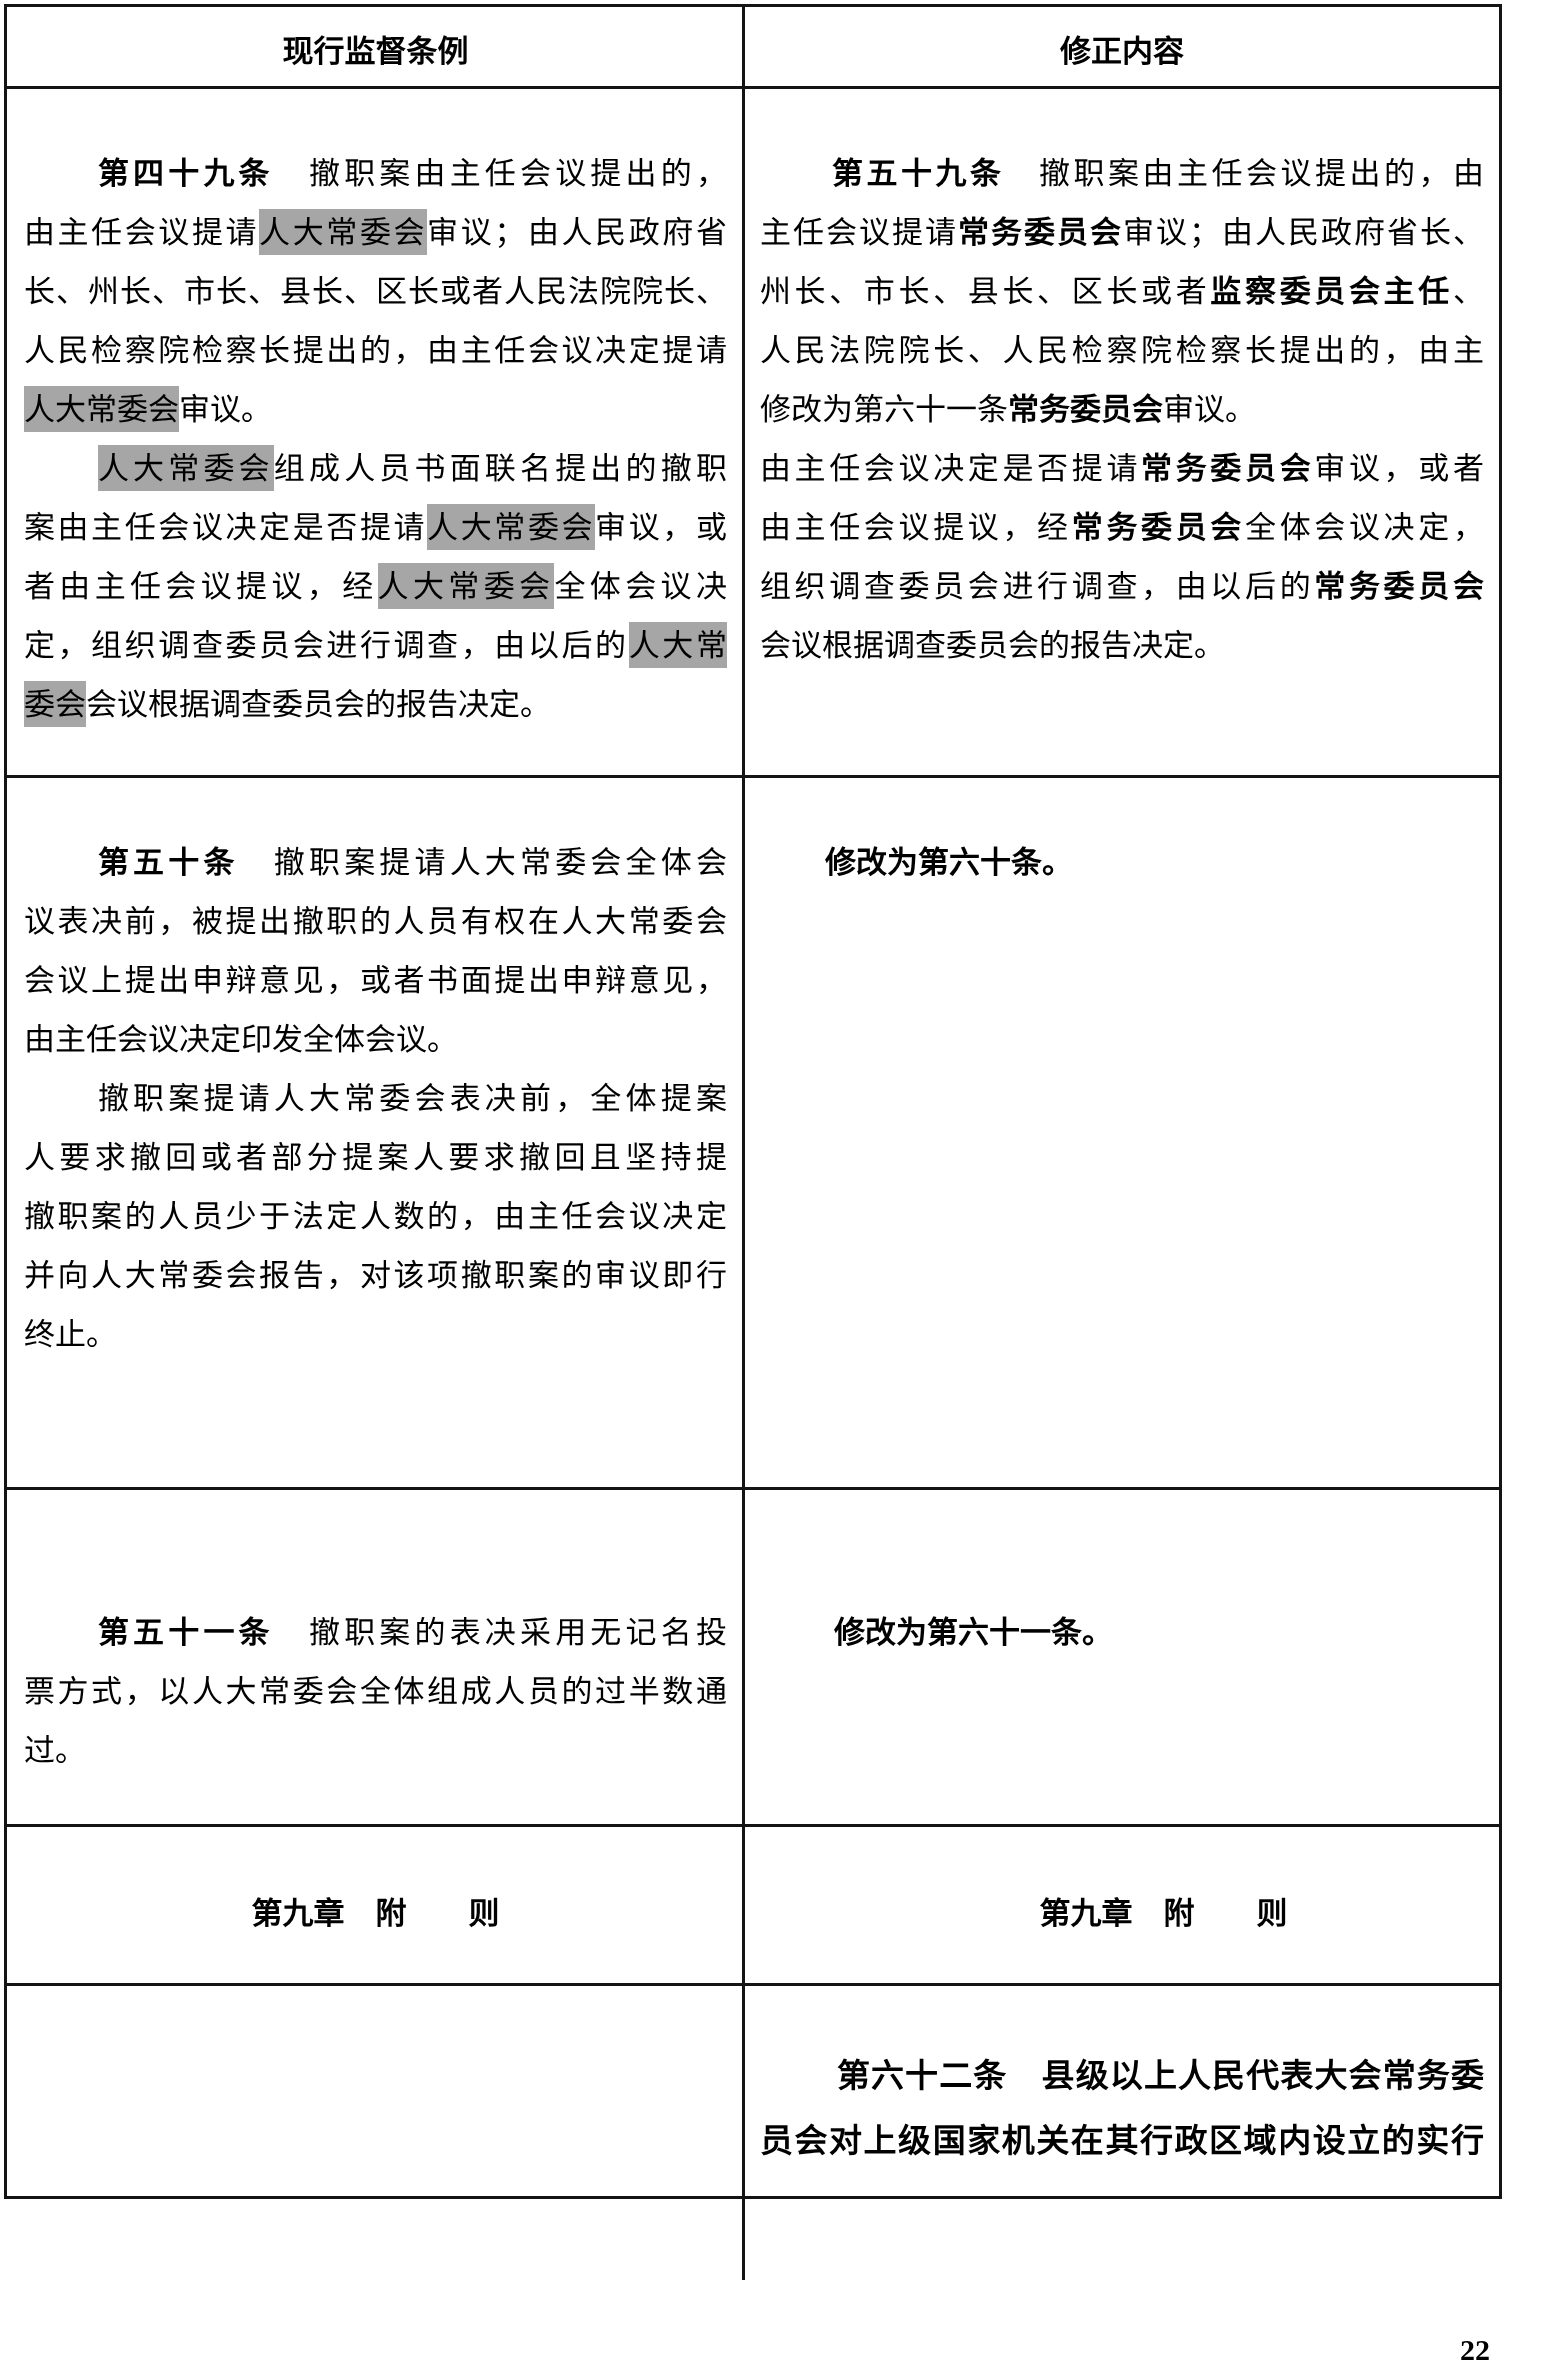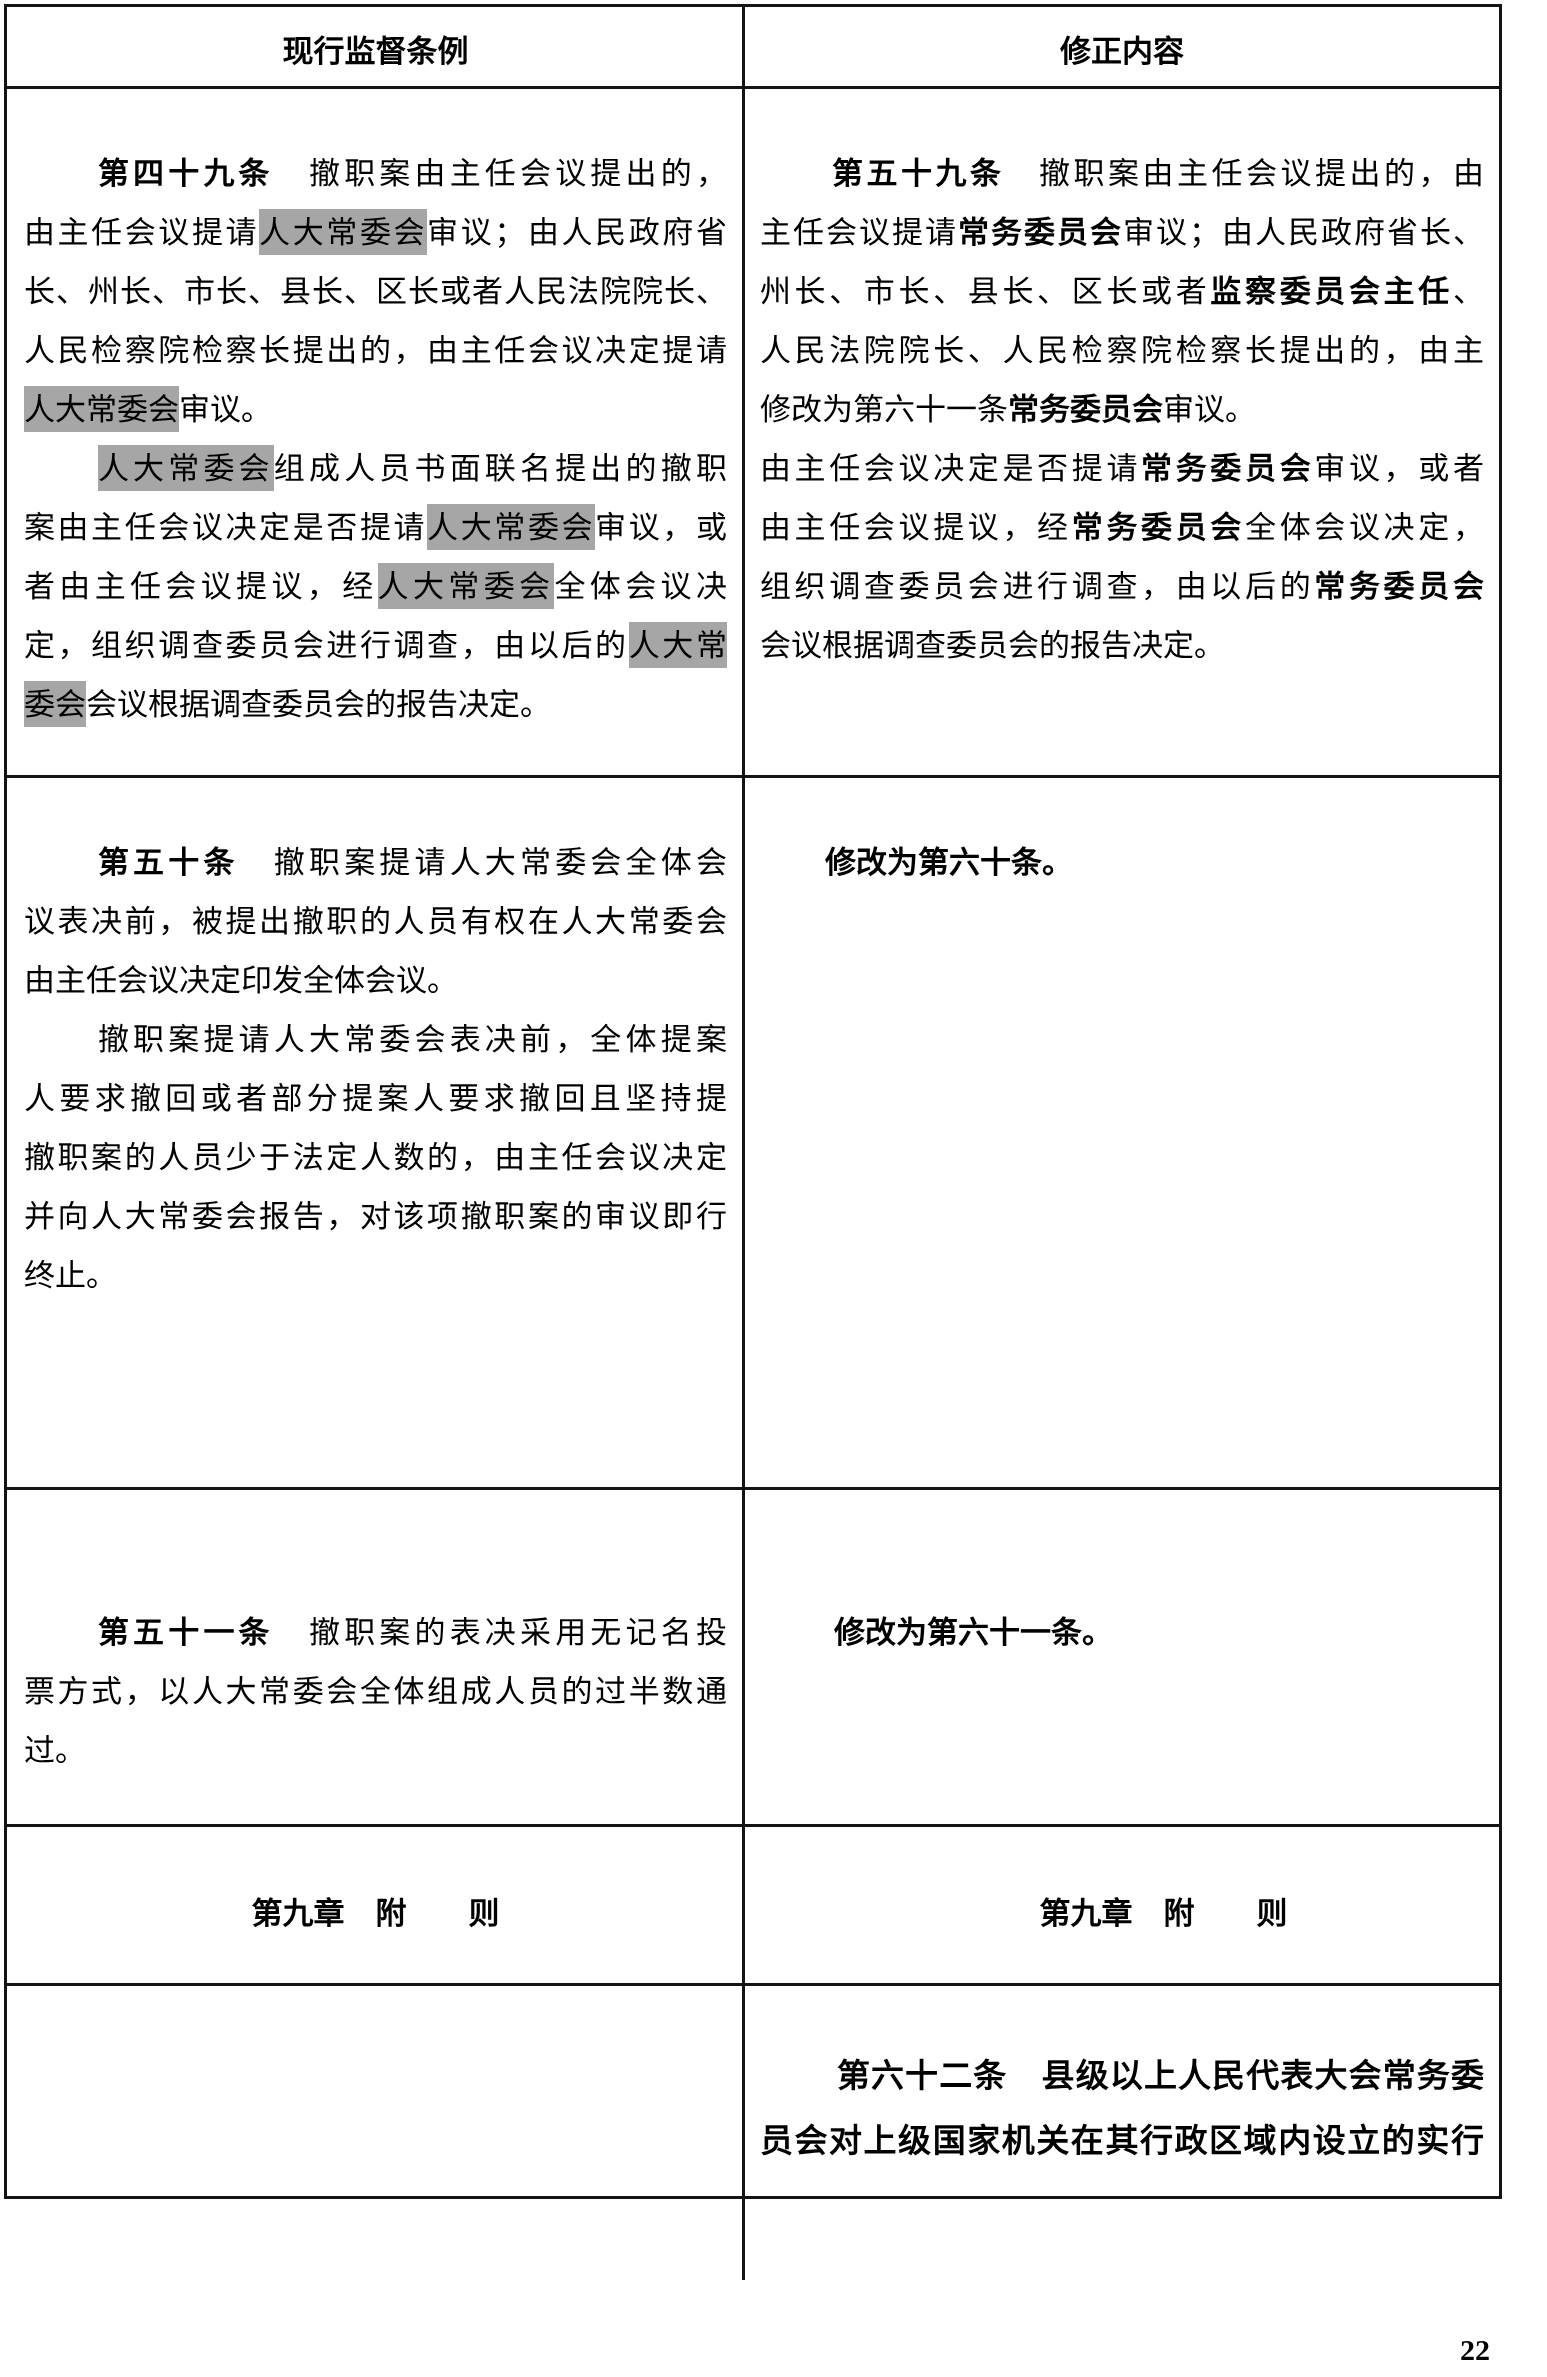--- a/index.html
+++ b/index.html
@@ -100,20 +100,21 @@
         <div class="ln last"><span class="seg-plain">会议根据调查委员会的报告决定。</span></div>
       </div>
     </div>
   </div>
 
   <div class="row r2">
     <div class="cell left">
       <div class="para">
         <div class="ln first"><span class="seg-article-label">第五十条</span><span class="seg-plain">　撤职案提请人大常委会全体会</span></div>
         <div class="ln"><span class="seg-plain">议表决前，被提出撤职的人员有权在人大常委会</span></div>
+        <div class="ln"><span class="seg-plain">会议上提出申辩意见，或者书面提出申辩意见，</span></div>
         <div class="ln last"><span class="seg-plain">由主任会议决定印发全体会议。</span></div>
       </div>
       <div class="para">
         <div class="ln first"><span class="seg-plain">撤职案提请人大常委会表决前，全体提案</span></div>
         <div class="ln"><span class="seg-plain">人要求撤回或者部分提案人要求撤回且坚持提</span></div>
         <div class="ln"><span class="seg-plain">撤职案的人员少于法定人数的，由主任会议决定</span></div>
         <div class="ln"><span class="seg-plain">并向人大常委会报告，对该项撤职案的审议即行</span></div>
         <div class="ln last"><span class="seg-plain">终止。</span></div>
       </div>
     </div>

